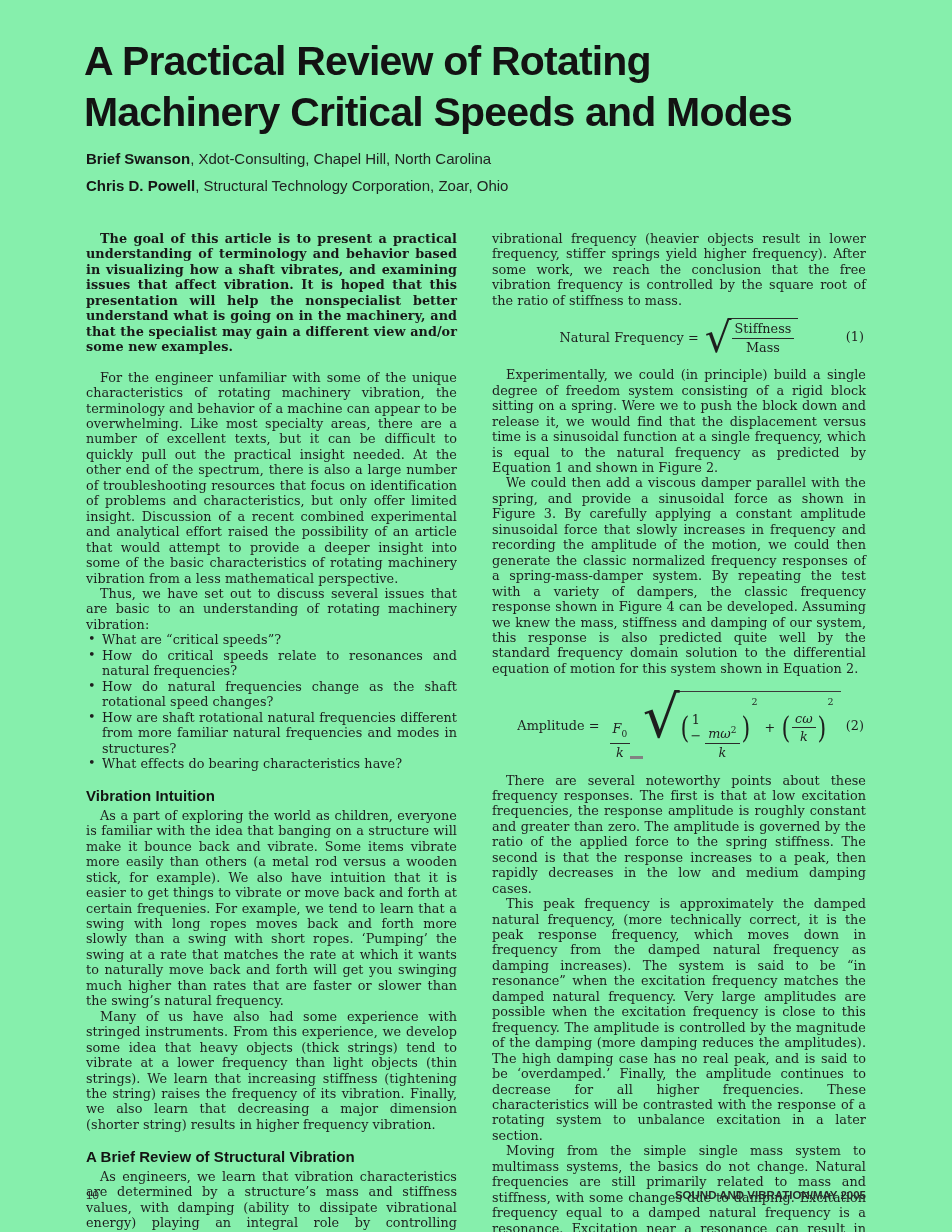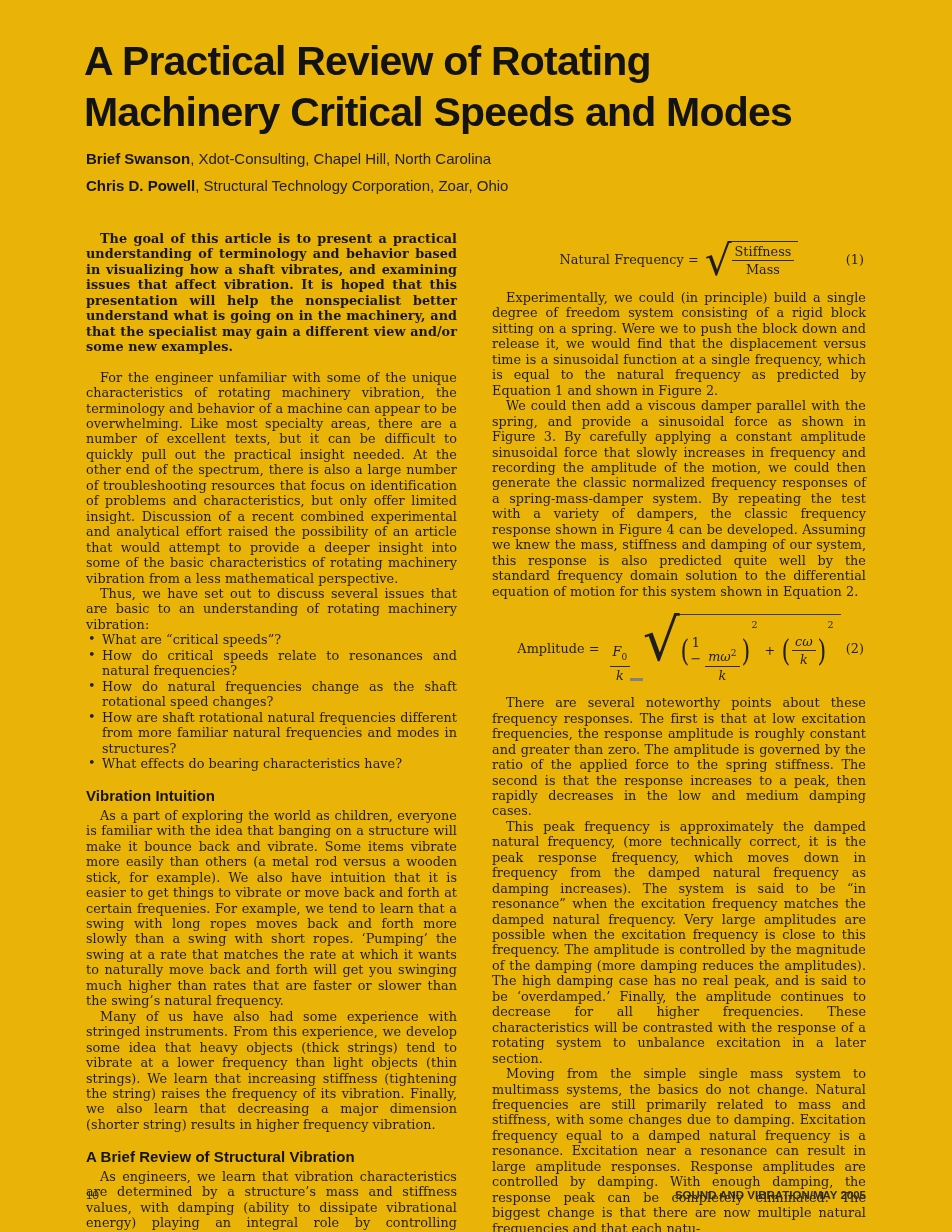--- a/index.html
+++ b/index.html
@@ -1,17 +1,17 @@
 <!DOCTYPE html>
 <html><head>
 <meta charset="utf-8">
 <style>
   html,body { margin:0; padding:0; background:#ffffff; }
   .page {
-    position:relative; width:952px; height:1232px; background:#eab308;
+    position:relative; width:952px; height:1232px; background:#86efac;
     font-family:"DejaVu Serif", serif; color:#1e1e1e; overflow:hidden;
   }
   .title {
     position:absolute; left:84px; top:36px;
     font-family:"Liberation Sans", sans-serif; font-weight:bold;
     font-size:41px; line-height:51px; letter-spacing:-0.8px; color:#131313;
   }
   .authors {
     position:absolute; left:86px; top:146px;
     font-family:"Liberation Sans", sans-serif; font-size:15px; line-height:26.5px; color:#222;
@@ -89,20 +89,21 @@
     <div class="bullet"><span class="dot">•</span><span>What effects do bearing characteristics have?</span></div>
     <h2>Vibration Intuition</h2>
     <p>As a part of exploring the world as children, everyone is familiar with the idea that banging on a structure will make it bounce back and vibrate. Some items vibrate more easily than others (a metal rod versus a wooden stick, for example). We also have intuition that it is easier to get things to vibrate or move back and forth at certain frequenies. For example, we tend to learn that a swing with long ropes moves back and forth more slowly than a swing with short ropes. ‘Pumping’ the swing at a rate that matches the rate at which it wants to naturally move back and forth will get you swinging much higher than rates that are faster or slower than the swing’s natural frequency.</p>
     <p>Many of us have also had some experience with stringed instruments. From this experience, we develop some idea that heavy objects (thick strings) tend to vibrate at a lower frequency than light objects (thin strings). We learn that increasing stiffness (tightening the string) raises the frequency of its vibration. Finally, we also learn that decreasing a major dimension (shorter string) results in higher frequency vibration.</p>
     <h2>A Brief Review of Structural Vibration</h2>
     <p>As engineers, we learn that vibration characteristics are determined by a structure’s mass and stiffness values, with damping (ability to dissipate vibrational energy) playing an integral role by controlling amplitudes. This education generally starts with the simplest possible system – a rigid mass attached to a spring as shown in Figure 1.</p>
 
   </div>
 
   <div class="col col-right">
+    <p class="noindent">vibrational frequency (heavier objects result in lower frequency, stiffer springs yield higher frequency). After some work, we reach the conclusion that the free vibration frequency is controlled by the square root of the ratio of stiffness to mass.</p>
 
     <div class="eq">
       <span class="eq-row">
         <span class="eq-lhs">Natural Frequency =</span>
         <span class="sqrt">
           <span class="rad">√</span>
           <span class="radicand">
             <span class="frac">
               <span class="fnum">Stiffness</span>
               <span class="fden">Mass</span>

